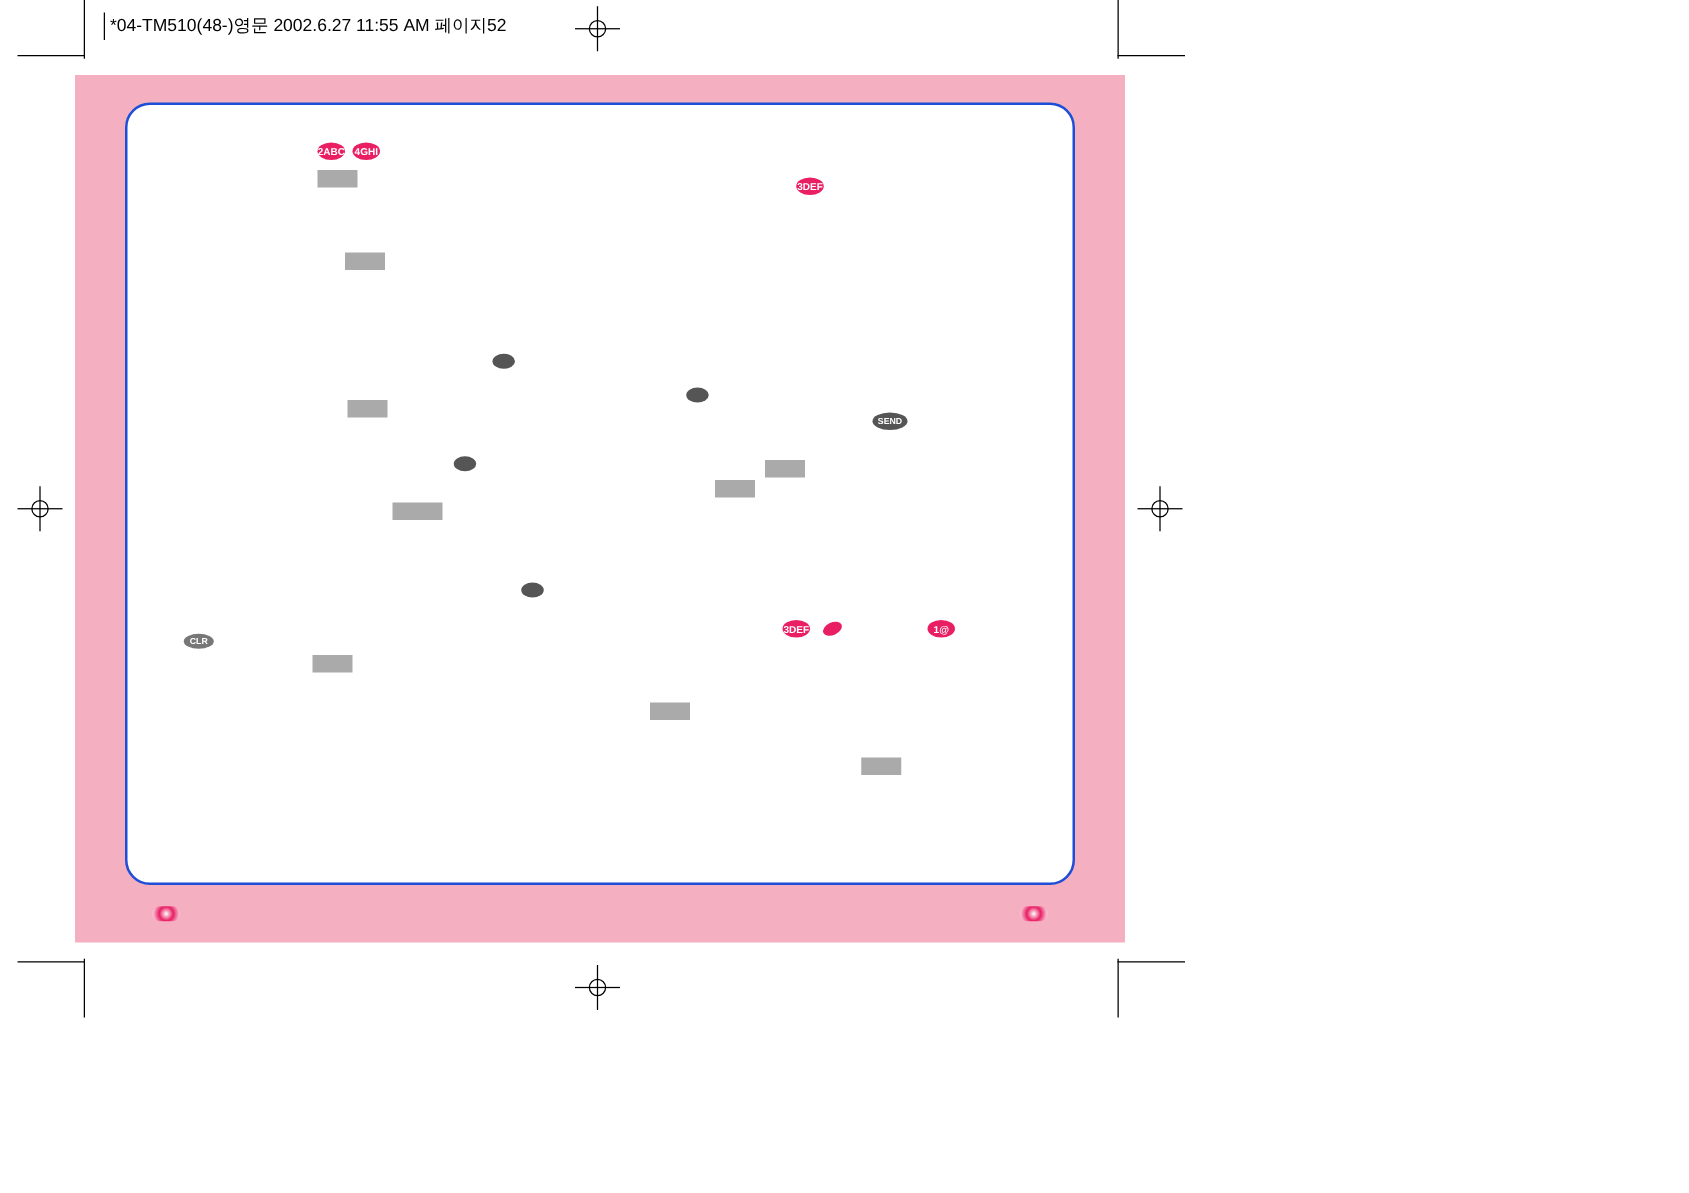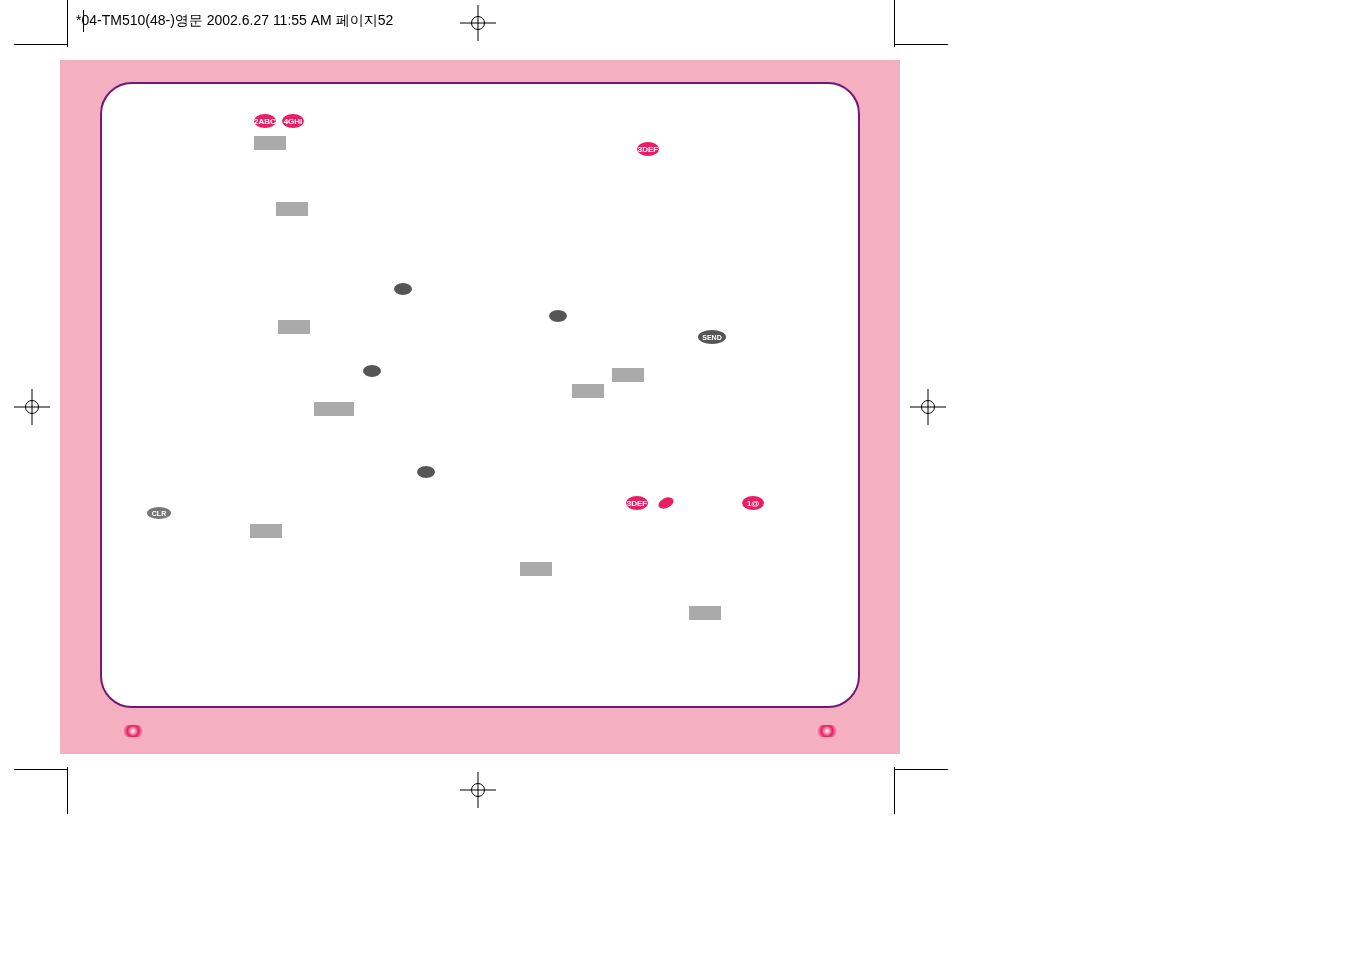--- a/index.html
+++ b/index.html
@@ -9,21 +9,21 @@
     background: #ffffff;
     position: relative;
     font-family: Arial, sans-serif;
     overflow: hidden;
   }
   
   
   .header-text {
     position: absolute;
     top: 12px;
-    left: 76px;
+    left: 88px;
     font-size: 14px;
     color: #000;
   }
   .header-rule {
     position: absolute;
     top: 10px;
     left: 83px;
     width: 1px;
     height: 22px;
     background: #000;
@@ -87,22 +87,22 @@
     height: 694px;
     background: #f4afc1;
   }
   .white-content {
     position: absolute;
     top: 22px;
     left: 40px;
     right: 40px;
     bottom: 46px;
     background: #fff;
-    border: 2px solid #701a75;
-    border-radius: 32px;
+    border: 2px solid #1d4ed8;
+    border-radius: 20px;
   }
   
   
   .bind-hole {
     position: absolute;
     width: 22px;
     height: 12px;
     border-radius: 6px;
     background: radial-gradient(circle at 50% 50%, #fff 0%, #e91e63 45%, #fff 100%);
     bottom: 17px;

